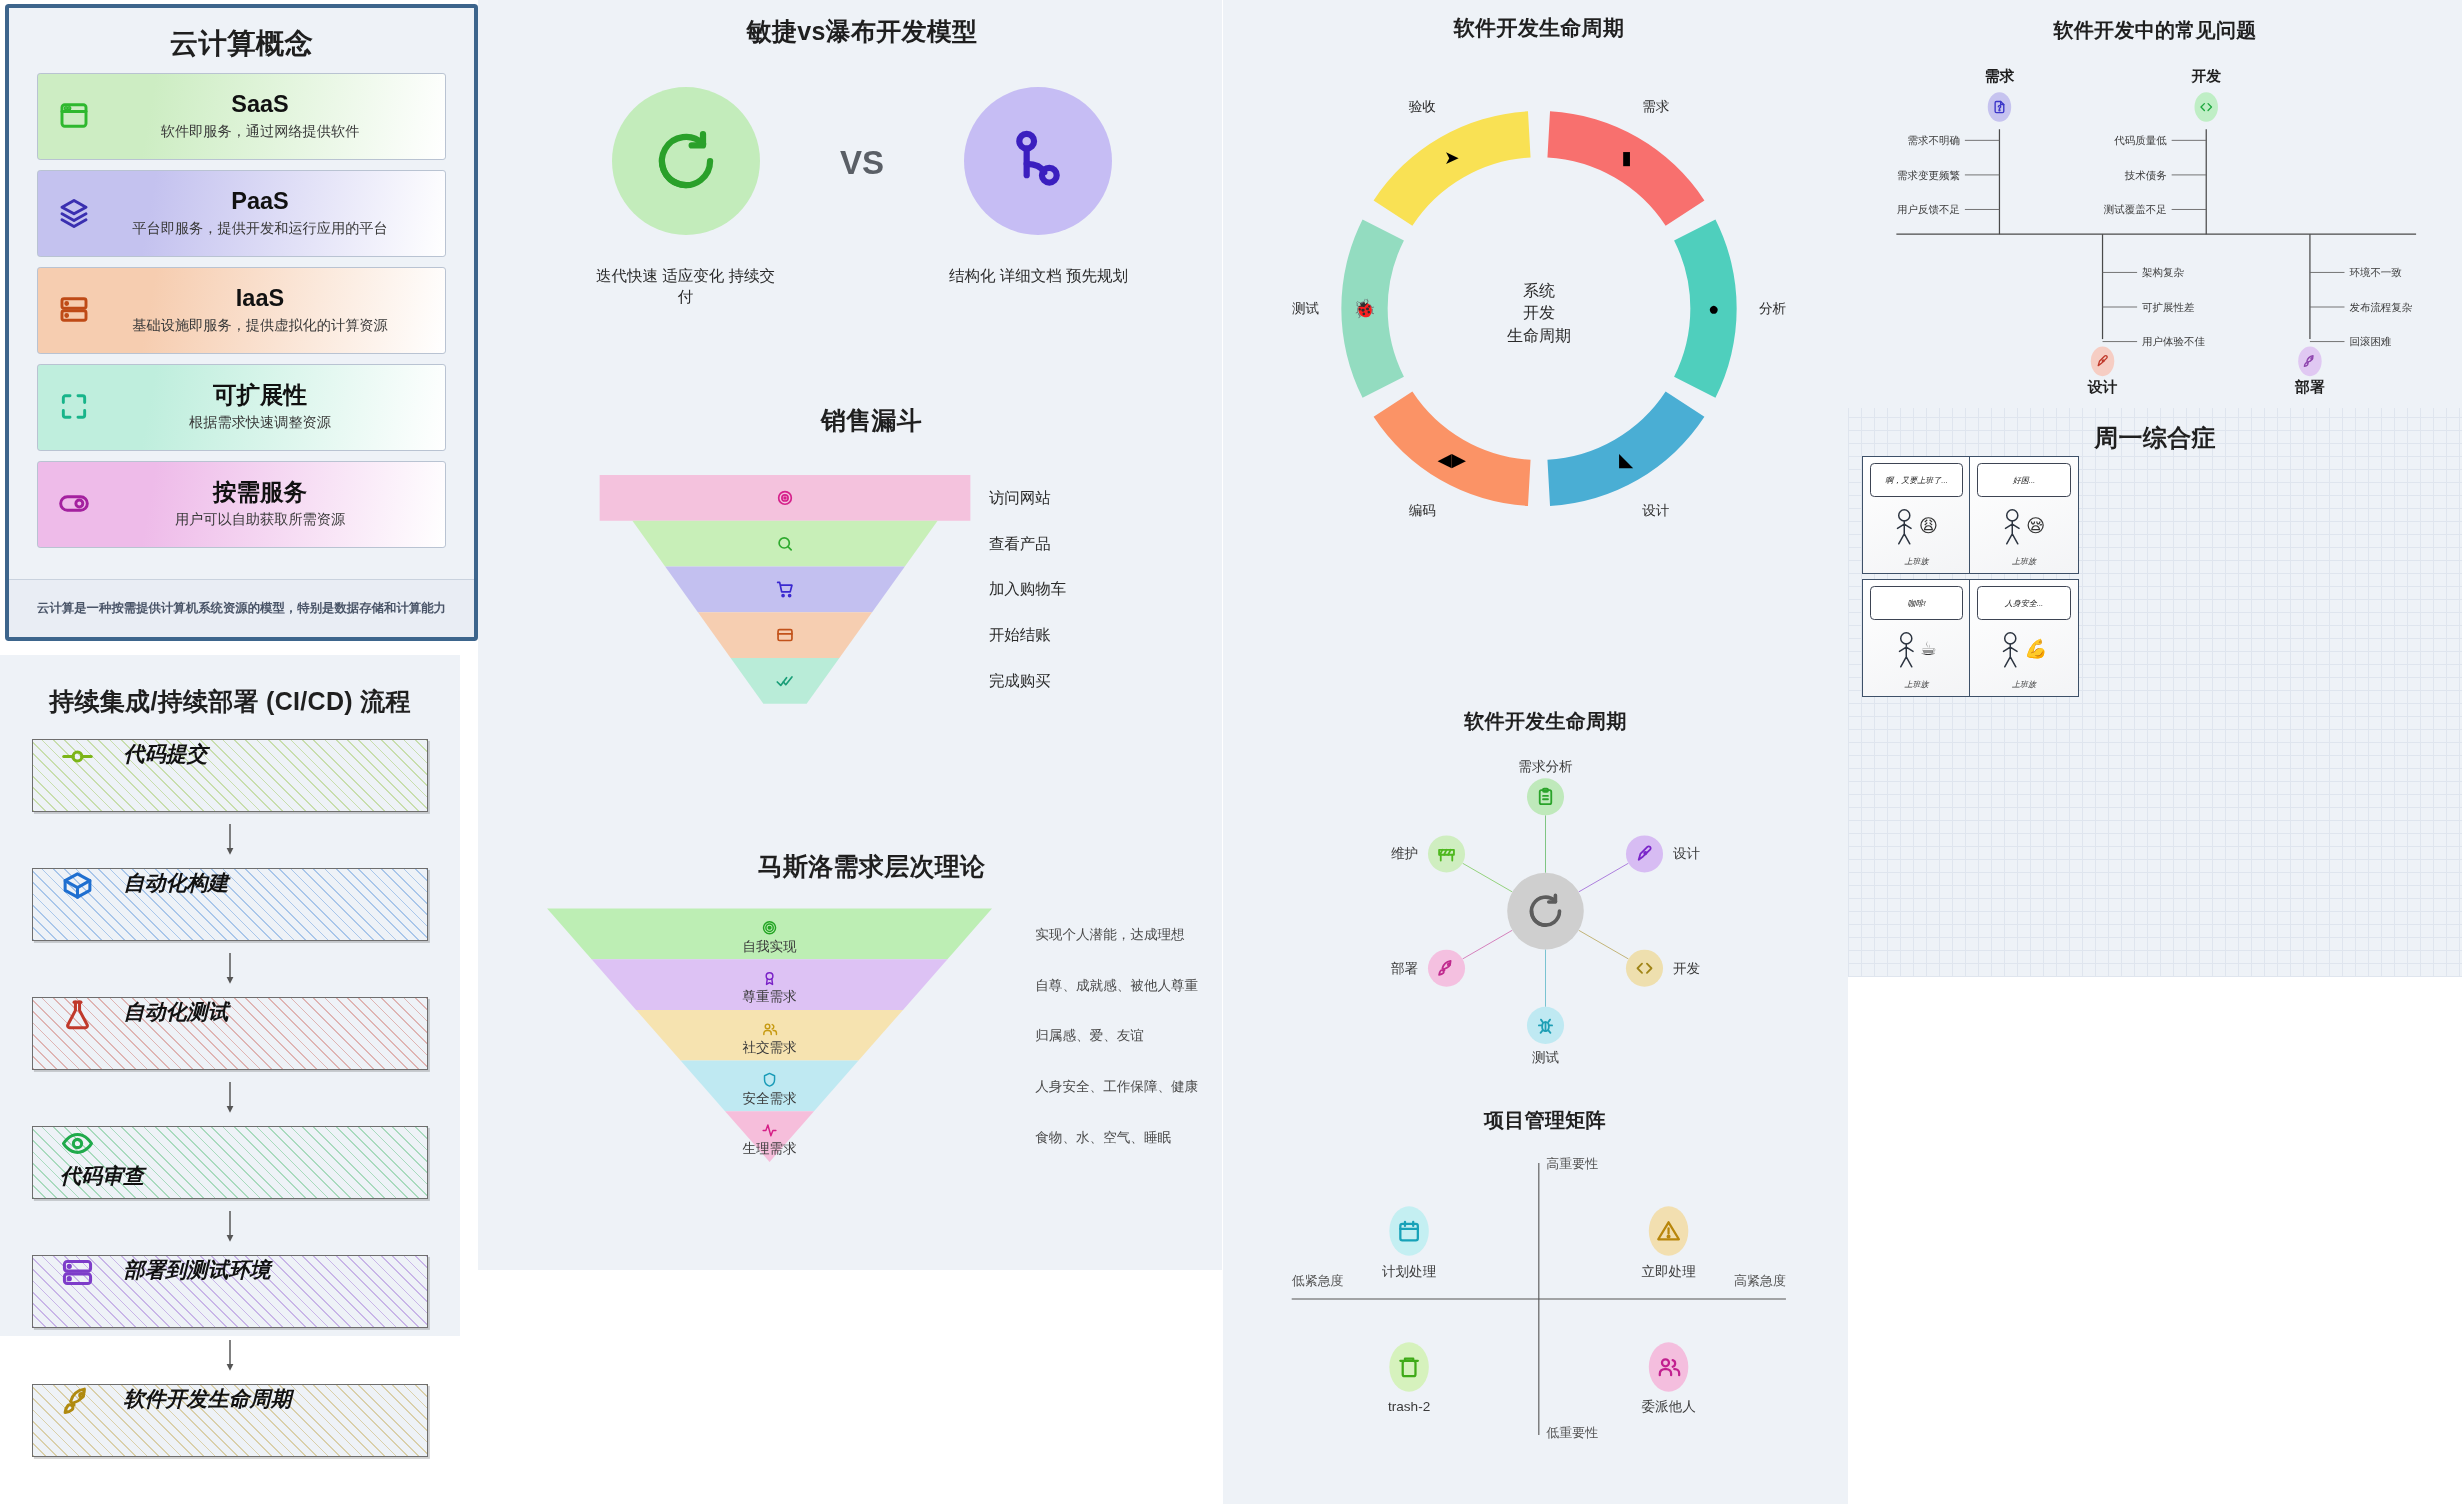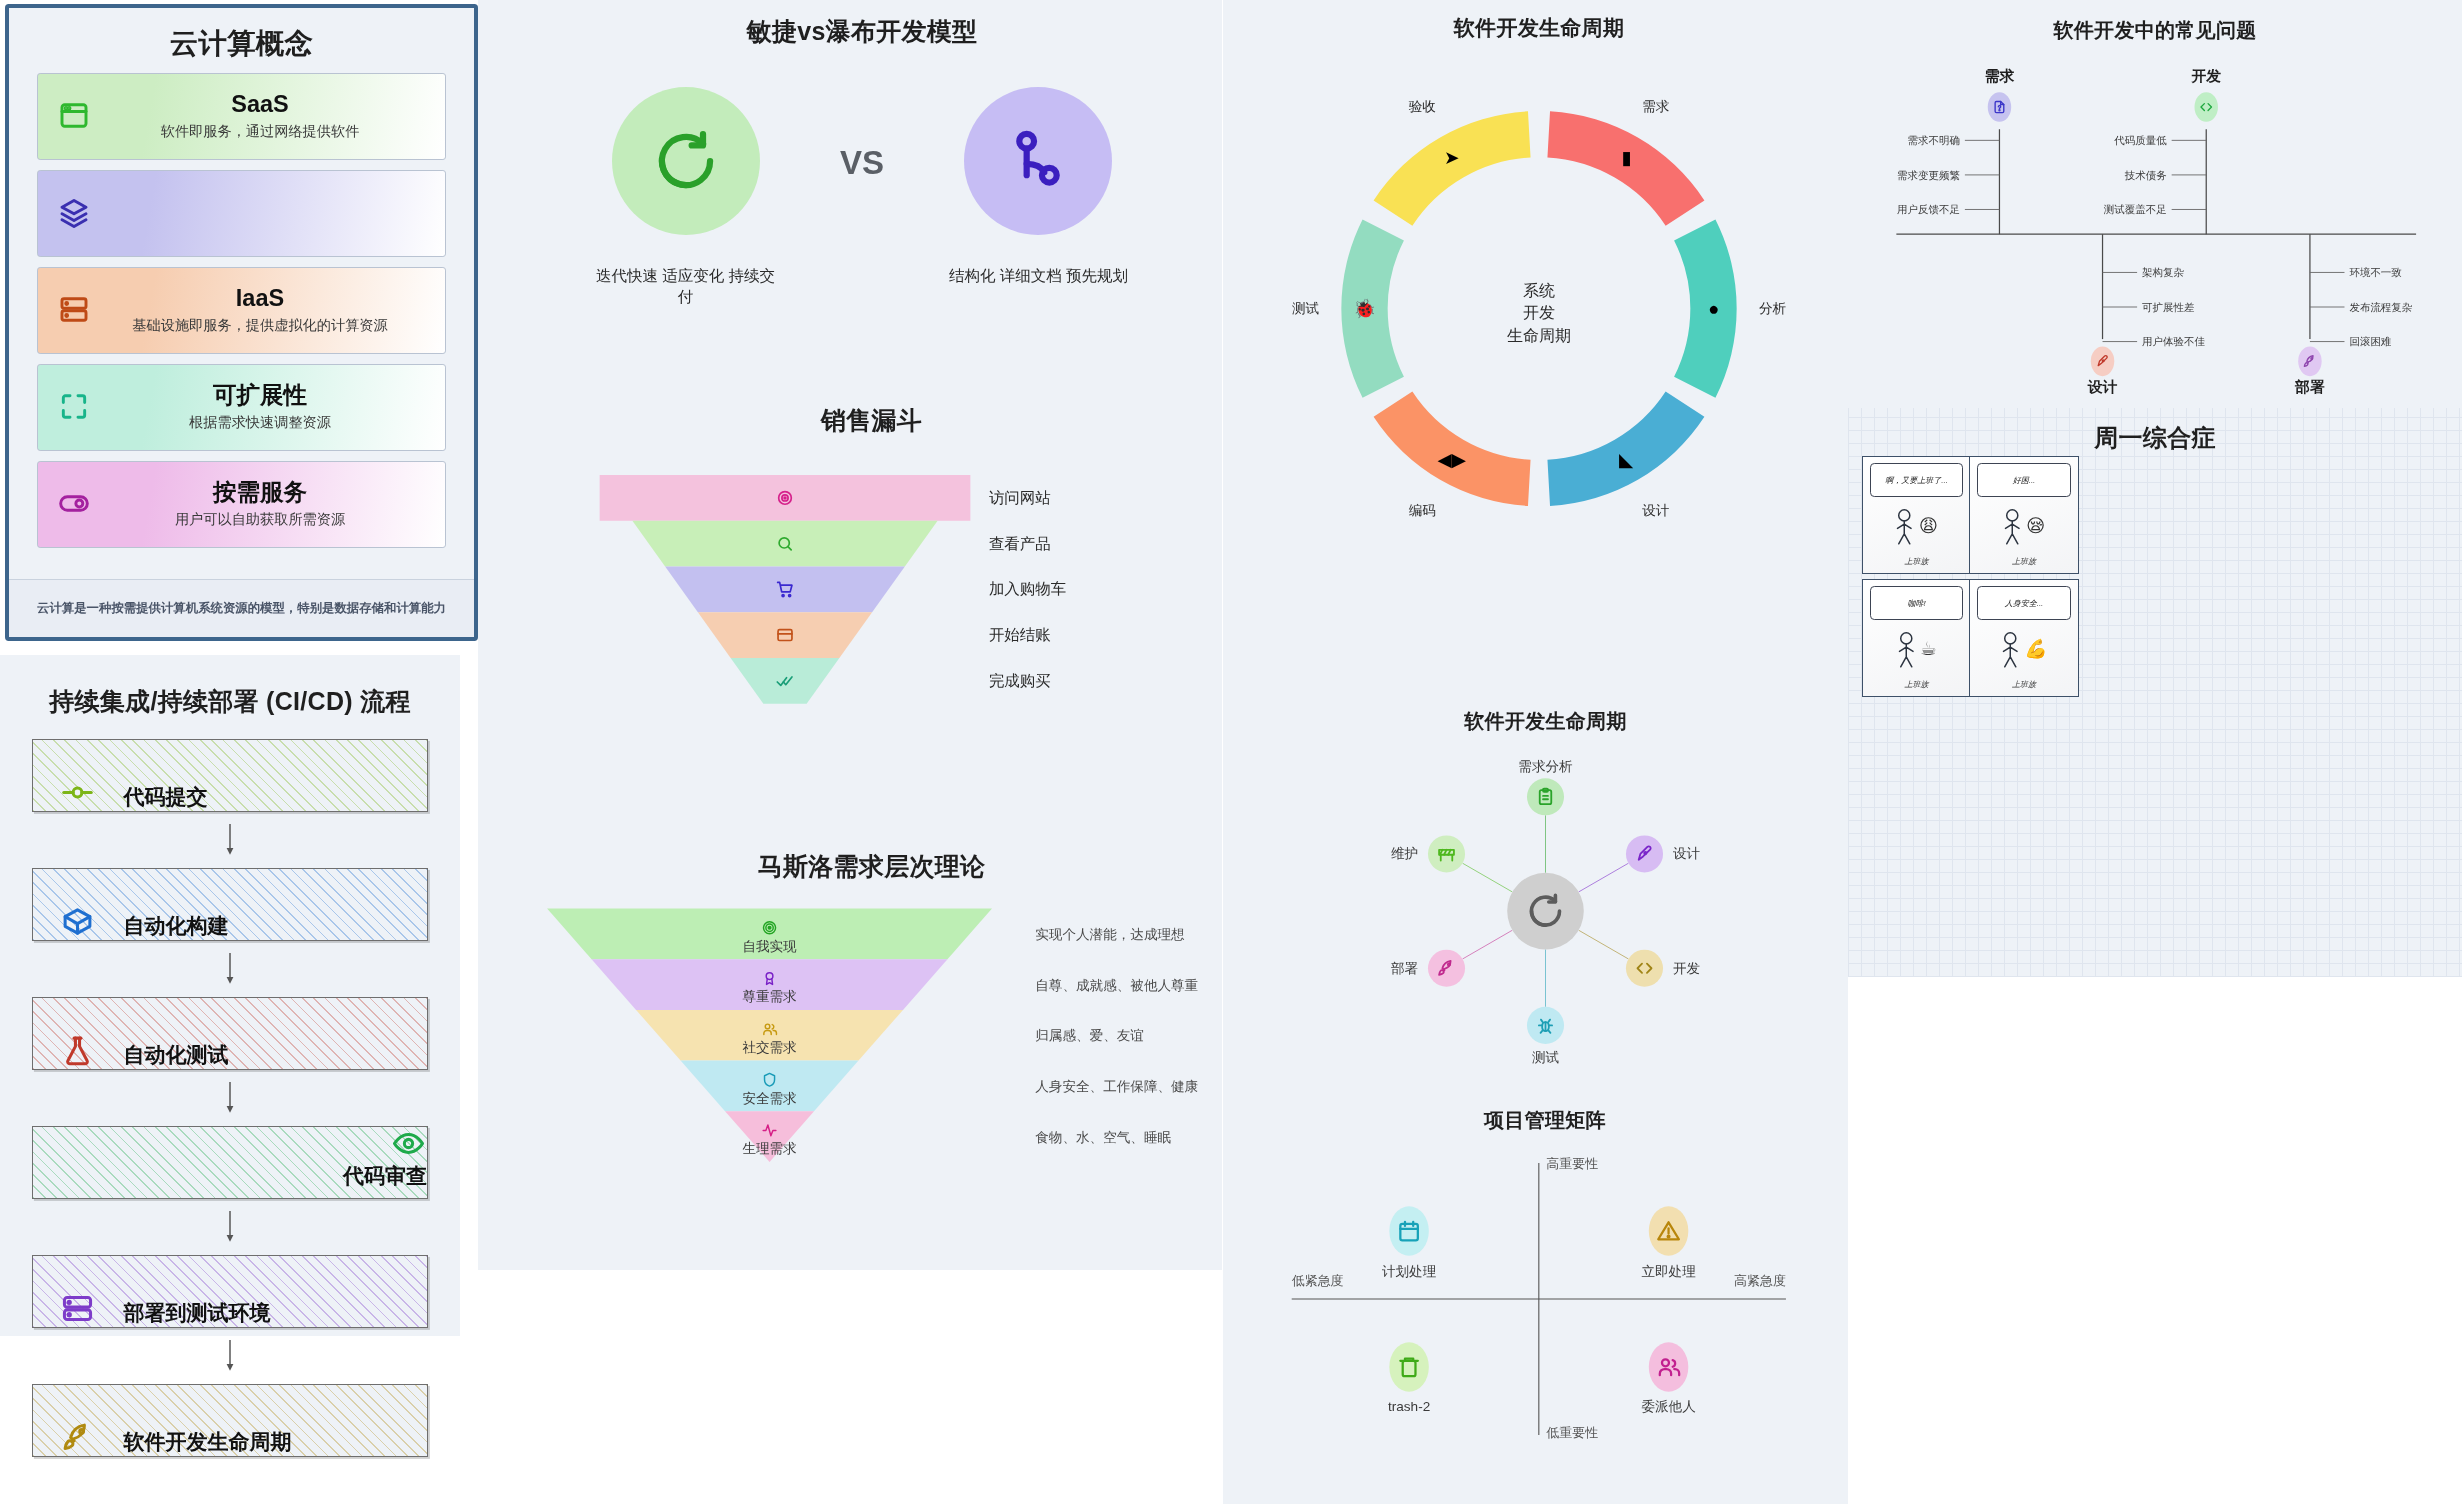--- a/index.html
+++ b/index.html
@@ -20,21 +20,21 @@
   .ccard .h{font-size:23.5px;font-weight:bold;color:#111;line-height:1.15;}
   .ccard .s{font-size:14.2px;color:#3a3a3a;margin-top:3.7px;}
   #cloud .foot{position:absolute;left:0;right:0;bottom:0;height:57px;border-top:0.6px solid #c9d2de;
        background:#e9edf4;display:flex;align-items:center;justify-content:center;}
   #cloud .foot span{font-size:12.4px;color:#4a5568;font-weight:bold;}
 
   
   #cicd{left:0px;top:655px;width:460px;height:681px;background:#eef2f7;}
   #cicd .ttl{font-size:25px;margin-top:30px;}
   .step{position:relative;margin:12px auto;width:396px;height:73px;border:1.2px solid #6e6e6e;
-        box-sizing:border-box;box-shadow:1.9px 1.9px 0 rgba(0,0,0,.18);display:flex;align-items:flex-end;}
+        box-sizing:border-box;box-shadow:1.9px 1.9px 0 rgba(0,0,0,.18);display:flex;align-items:flex-start;font-style:italic;}
   .step .si{width:35px;height:35px;margin-left:28.4px;flex:0 0 auto;}
   .step .sl{font-size:21px;font-weight:bold;color:#111;margin-left:27px;}
   .arrow{width:396px;margin:0 auto;height:32px;position:relative;}
   .arrow svg{position:absolute;left:50%;transform:translateX(-50%);}
 
   
   #col2bg{left:478px;top:0;width:744px;height:1270px;}
   #agile{left:513px;top:0;width:698px;height:346px;}
   #agile .ttl{font-size:25px;padding-top:15px;}
   .vsrow{position:absolute;left:0;right:0;top:87px;height:155px;}
@@ -102,20 +102,24 @@
         </div>
       </div>
       <div class="ccard" style="background: linear-gradient(100deg, rgb(196, 194, 239) 0%, rgb(196, 194, 239) 28%, rgb(255, 255, 255) 100%);">
         <span class="ic">
           <svg viewBox="0 0 24 24" width="32" height="32" fill="none" stroke="#3a2fb0" stroke-width="2.2" stroke-linecap="round" stroke-linejoin="round">
             <path d="M12 3 3 8l9 5 9-5-9-5z"></path>
             <path d="M3 13l9 5 9-5"></path>
             <path d="M3 17.5l9 5 9-5"></path>
           </svg>
         </span>
+        <div class="tx">
+          <div class="h">PaaS</div>
+          <div class="s">平台即服务，提供开发和运行应用的平台</div>
+        </div>
       </div>
       <div class="ccard" style="background: linear-gradient(100deg, rgb(246, 205, 176) 0%, rgb(246, 205, 176) 28%, rgb(255, 255, 255) 100%);">
         <span class="ic">
           <svg viewBox="0 0 24 24" width="32" height="32" fill="none" stroke="#bf4a16" stroke-width="2.2" stroke-linecap="round" stroke-linejoin="round">
             <rect x="3" y="4" width="18" height="7" rx="1.5"></rect>
             <rect x="3" y="13" width="18" height="7" rx="1.5"></rect>
             <circle cx="6.5" cy="7.5" r=".7" fill="#bf4a16"></circle>
             <circle cx="6.5" cy="16.5" r=".7" fill="#bf4a16"></circle>
           </svg>
         </span>

